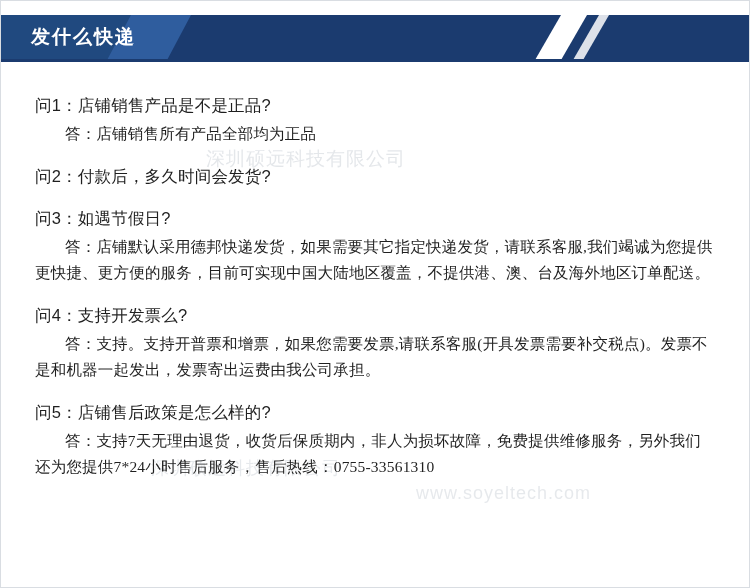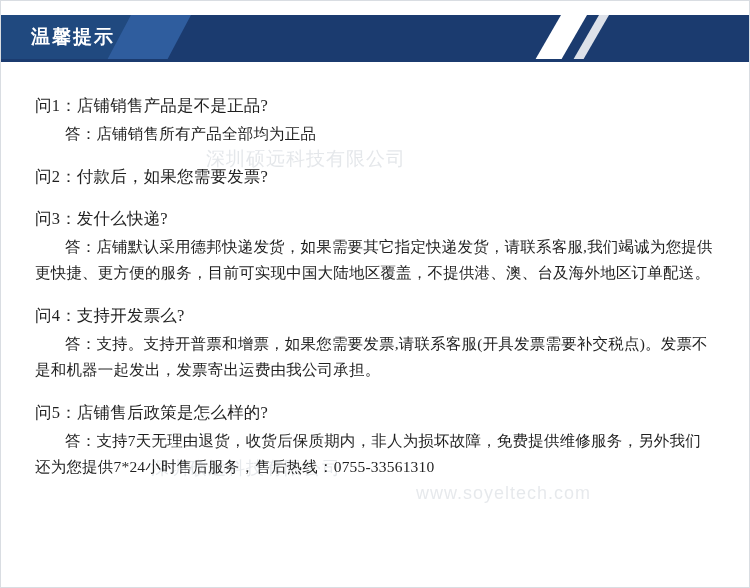--- a/index.html
+++ b/index.html
@@ -122,21 +122,20 @@
   .qa {
     margin-bottom: 17px;
   }
   .q {
     font-size: 16.5px;
     line-height: 25px;
     color: #1f1f1f;
     font-weight: normal;
     margin: 0 0 3px 0;
     letter-spacing: 0.2px;
-    font-family: Liberation Serif, serif;
   }
   .a {
     font-size: 15.5px;
     line-height: 26px;
     color: #1f1f1f;
     margin: 0;
     text-indent: 30px;
     letter-spacing: 0.2px;
     font-family: Liberation Serif, serif;
   }
@@ -145,41 +144,41 @@
 <body>
 
 <div class="page">
 
   <div class="banner">
     <div class="banner-bar"></div>
     <div class="banner-left"></div>
     <div class="banner-wedge"></div>
     <div class="banner-slash"></div>
     <div class="banner-slash s2"></div>
-    <div class="banner-title">温馨提示</div>
+    <div class="banner-title">发什么快递</div>
     <div class="banner-underline"></div>
   </div>
 
   <div class="wm wm-1">深圳硕远科技有限公司</div>
   <div class="wm wm-2">深圳硕远科技有限公司</div>
   <div class="wm wm-3">www.soyeltech.com</div>
 
   <div class="content">
 
     <div class="qa">
       <p class="q">问1：店铺销售产品是不是正品?</p>
       <p class="a">答：店铺销售所有产品全部均为正品</p>
     </div>
 
     <div class="qa">
-      <p class="q">问2：付款后，如果您需要发票?</p>
+      <p class="q">问2：付款后，多久时间会发货?</p>
     </div>
 
     <div class="qa">
-      <p class="q">问3：发什么快递?</p>
+      <p class="q">问3：如遇节假日?</p>
       <p class="a">答：店铺默认采用德邦快递发货，如果需要其它指定快递发货，请联系客服,我们竭诚为您提供更快捷、更方便的服务，目前可实现中国大陆地区覆盖，不提供港、澳、台及海外地区订单配送。</p>
     </div>
 
     <div class="qa">
       <p class="q">问4：支持开发票么?</p>
       <p class="a">答：支持。支持开普票和增票，如果您需要发票,请联系客服(开具发票需要补交税点)。发票不是和机器一起发出，发票寄出运费由我公司承担。</p>
     </div>
 
     <div class="qa">
       <p class="q">问5：店铺售后政策是怎么样的?</p>

